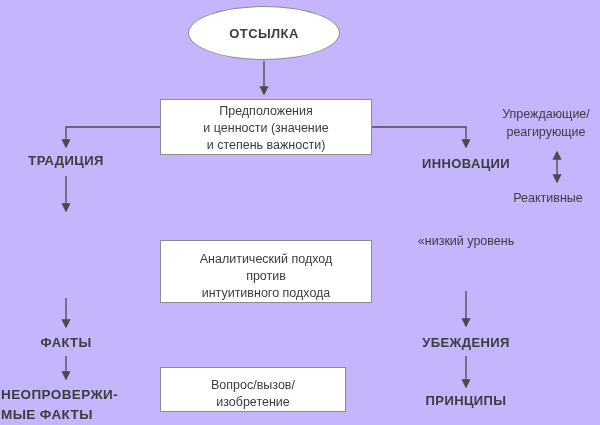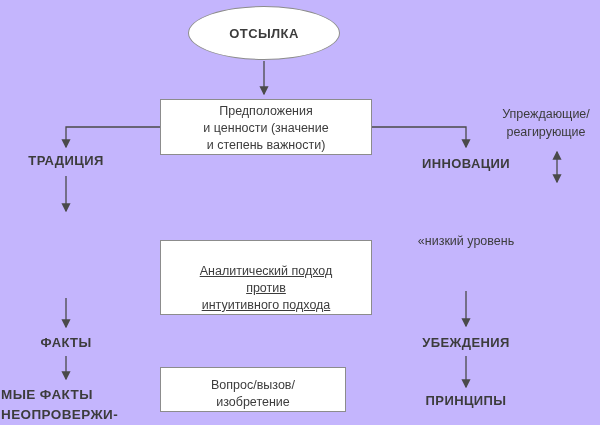--- a/index.html
+++ b/index.html
@@ -62,39 +62,40 @@
 
   <div class="node center label" style="left:66px;top:153px;">ТРАДИЦИЯ</div>
 
   <div class="node center label" style="left:466px;top:156px;">ИННОВАЦИИ</div>
 
   <div class="node center plain" style="left:546px;top:105px;">
     <span class="line">Упреждающие/</span>
     <span class="line">реагирующие</span>
   </div>
 
+  <div class="node center plain" style="left:548px;top:189px;">Реактивные</div>
 
 
-  <div class="node box" style="left:160px;top:240px;width:212px;height:75px;text-decoration:underline;">
+  <div class="node box" style="left:160px;top:240px;width:212px;height:63px;">
     <span class="line">Аналитический подход</span>
     <span class="line">против</span>
     <span class="line">интуитивного подхода</span>
   </div>
 
   <div class="node center plain lh19" style="left:466px;top:232px;width:180px;">
     <span class="line">«низкий уровень</span>
   </div>
 
   <div class="node center label" style="left:66px;top:335px;">ФАКТЫ</div>
 
   <div class="node center label" style="left:466px;top:335px;">УБЕЖДЕНИЯ</div>
 
   <div class="node label-lg ml-left lh20" style="left:1px;top:385px;">
+    <span class="line">НЕОПРОВЕРЖИ-</span>
     <span class="line">МЫЕ ФАКТЫ</span>
-    <span class="line">НЕОПРОВЕРЖИ-</span>
   </div>
 
   <div class="node box" style="left:160px;top:367px;width:186px;height:45px;">
     <span class="line">Вопрос/вызов/</span>
     <span class="line">изобретение</span>
   </div>
 
   <div class="node center label" style="left:466px;top:393px;">ПРИНЦИПЫ</div>
 
 </div>

